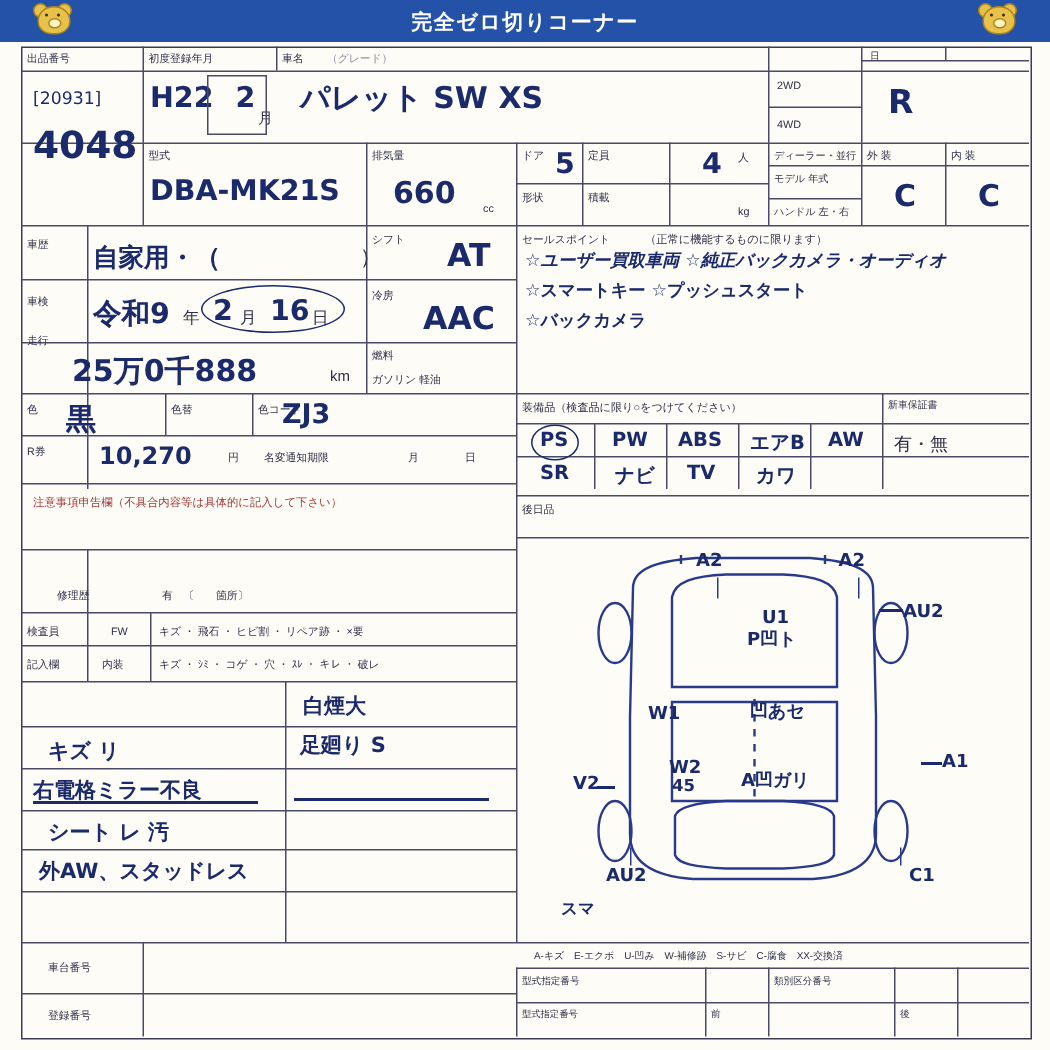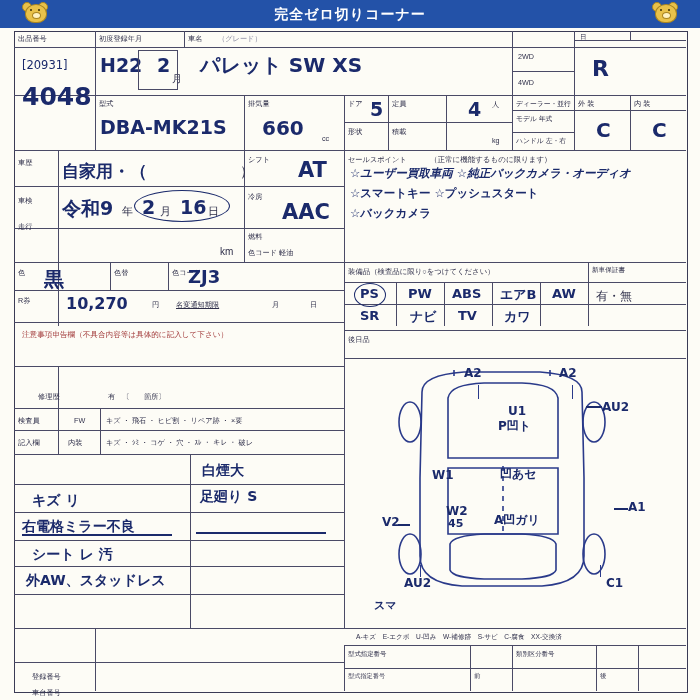--- a/index.html
+++ b/index.html
@@ -158,42 +158,42 @@
   <div class="lbl sm" style="left:634px;top:99px;">内 装</div>
 
   <div class="lbl sm" style="left:18px;top:158px;">車歴</div>
   <div class="lbl sm" style="left:248px;top:155px;">シフト</div>
   <div class="lbl sm" style="left:348px;top:155px;">セールスポイント</div>
   <div class="lbl sm" style="left:430px;top:155px;font-size:7.5px;">（正常に機能するものに限ります）</div>
   <div class="lbl sm" style="left:18px;top:196px;">車検</div>
   <div class="lbl sm" style="left:248px;top:192px;">冷房</div>
   <div class="lbl sm" style="left:18px;top:222px;">走行</div>
   <div class="lbl sm" style="left:248px;top:232px;">燃料</div>
-  <div class="lbl sm" style="left:248px;top:248px;">色コード 軽油</div>
+  <div class="lbl sm" style="left:248px;top:248px;">ガソリン 軽油</div>
   <div class="lbl sm" style="left:18px;top:268px;">色</div>
   <div class="lbl sm" style="left:114px;top:268px;">色替</div>
   <div class="lbl sm" style="left:172px;top:268px;">色コード</div>
   <div class="lbl sm" style="left:348px;top:267px;font-size:7.4px;">装備品（検査品に限り○をつけてください）</div>
   <div class="lbl sm" style="left:592px;top:266px;font-size:6.6px;">新車保証書</div>
   <div class="lbl sm" style="left:18px;top:296px;">R券</div>
   <div class="lbl sm" style="left:152px;top:300px;">円</div>
-  <div class="lbl sm" style="left:176px;top:300px;text-decoration:underline;">名変通知期限</div>
+  <div class="lbl sm" style="left:176px;top:300px;">名変通知期限</div>
   <div class="lbl sm" style="left:272px;top:300px;">月</div>
   <div class="lbl sm" style="left:310px;top:300px;">日</div>
   <div class="lbl sm" style="left:348px;top:335px;">後日品</div>
   <div class="lbl sm" style="left:22px;top:330px;color:#a23a3a;font-size:7.6px;">注意事項申告欄（不具合内容等は具体的に記入して下さい）</div>
   <div class="lbl sm" style="left:38px;top:392px;">修理歴</div>
   <div class="lbl sm" style="left:108px;top:392px;">有　〔　　箇所〕</div>
   <div class="lbl sm" style="left:18px;top:416px;">検査員</div>
   <div class="lbl sm" style="left:18px;top:438px;">記入欄</div>
   <div class="lbl sm" style="left:74px;top:416px;">FW</div>
   <div class="lbl sm" style="left:68px;top:438px;">内装</div>
   <div class="lbl sm" style="left:106px;top:416px;">キズ ・ 飛石 ・ ヒビ割 ・ リペア跡 ・ ×要</div>
   <div class="lbl sm" style="left:106px;top:438px;">キズ ・ ｼﾐ ・ コゲ ・ 穴 ・ ｽﾚ ・ キレ ・ 破レ</div>
-  <div class="lbl sm" style="left:32px;top:640px;margin-top:48px;">車台番号</div>
+  <div class="lbl sm" style="left:32px;top:640px;">車台番号</div>
   <div class="lbl sm" style="left:32px;top:672px;">登録番号</div>
   <div class="lbl sm" style="left:356px;top:633px;font-size:6.6px;">A-キズ　E-エクボ　U-凹み　W-補修跡　S-サビ　C-腐食　XX-交換済</div>
   <div class="lbl sm" style="left:348px;top:650px;font-size:6.4px;">型式指定番号</div>
   <div class="lbl sm" style="left:516px;top:650px;font-size:6.4px;">類別区分番号</div>
   <div class="lbl sm" style="left:474px;top:672px;font-size:6.4px;">前</div>
   <div class="lbl sm" style="left:600px;top:672px;font-size:6.4px;">後</div>
 
   <div class="hw xs" style="left:22px;top:58px;font-weight:normal;">[20931]</div>
   <div class="hw big" style="left:22px;top:82px;">4048</div>
   <div class="hw md" style="left:100px;top:54px;">H22</div>
@@ -215,20 +215,21 @@
 
   <div class="hw md" style="left:62px;top:196px;font-size:19px;">令和9</div>
   <div class="lbl" style="left:122px;top:204px;font-size:11px;">年</div>
   <div class="hw md" style="left:142px;top:196px;font-size:19px;">2</div>
   <div class="lbl" style="left:160px;top:204px;font-size:11px;">月</div>
   <div class="hw md" style="left:180px;top:196px;font-size:19px;">16</div>
   <div class="lbl" style="left:208px;top:204px;font-size:11px;">日</div>
   <div class="ell" style="left:134px;top:190px;width:94px;height:30px;"></div>
   <div class="hw md" style="left:282px;top:200px;font-size:21px;">AAC</div>
 
+  <div class="hw md" style="left:48px;top:234px;font-size:20px;">25万0千888</div>
   <div class="lbl" style="left:220px;top:246px;font-size:10px;">km</div>
 
   <div class="hw md" style="left:44px;top:266px;font-size:20px;">黒</div>
   <div class="hw md" style="left:188px;top:266px;font-size:18px;">ZJ3</div>
   <div class="hw md" style="left:66px;top:294px;font-size:16px;">10,270</div>
 
 
   <div class="hw xs" style="left:350px;top:166px;font-size:11.5px;font-style:italic;">☆ユーザー買取車両 ☆純正バックカメラ・オーディオ</div>
   <div class="hw xs" style="left:350px;top:186px;font-size:11.5px;">☆スマートキー   ☆プッシュスタート</div>
   <div class="hw xs" style="left:350px;top:206px;font-size:11.5px;">☆バックカメラ</div>

